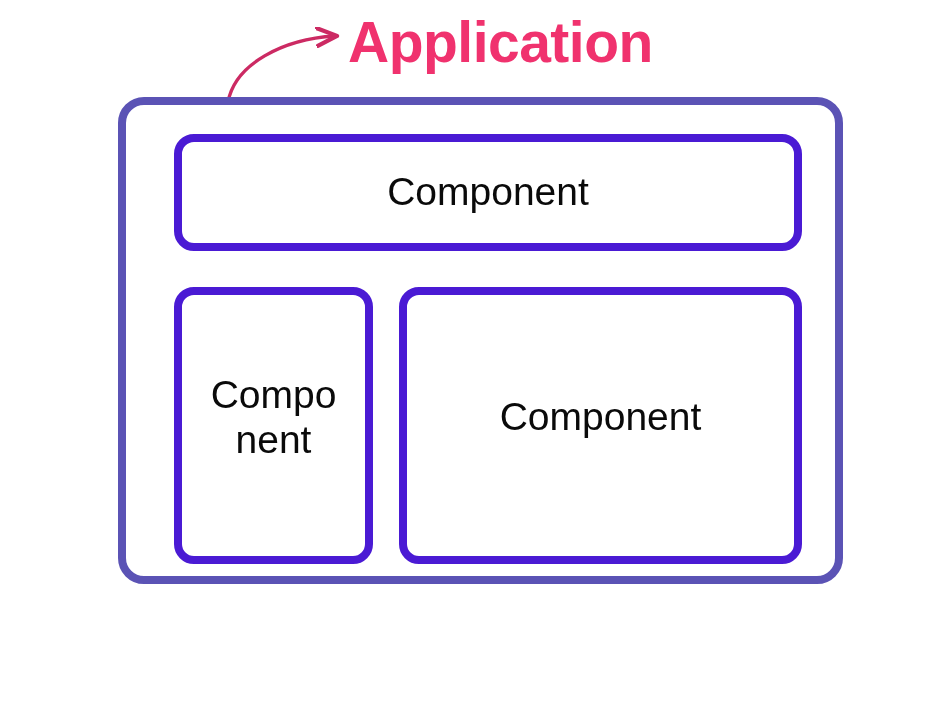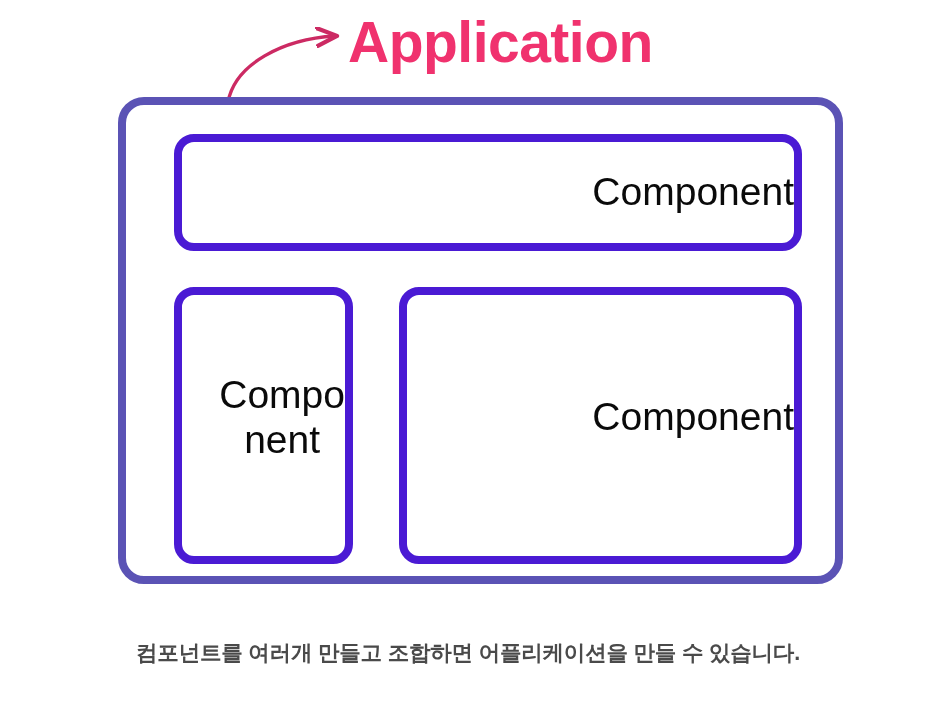--- a/index.html
+++ b/index.html
@@ -62,21 +62,21 @@
   }
 
   
   .component-box {
     position: absolute;
     box-sizing: border-box;
     border: 8px solid #4a1ad4;
     border-radius: 20px;
     background: #ffffff;
     display: flex;
-    justify-content: flex-end;
+    justify-content: center;
   }
 
   .component-label {
     color: #0a0a0a;
     font-size: 39px;
     line-height: 1.15;
     text-align: center;
     white-space: pre-line;
   }
 
@@ -86,21 +86,21 @@
     top: 29px;
     width: 628px;
     height: 117px;
     align-items: center;
   }
 
   
   #component-left {
     left: 48px;
     top: 182px;
-    width: 179px;
+    width: 199px;
     height: 277px;
     align-items: flex-start;
   }
   #component-left .component-label {
     margin-top: 78px;
   }
 
   
   #component-right {
     left: 273px;
@@ -156,15 +156,14 @@
       <span class="component-label">Compo
 nent</span>
     </div>
 
     <div class="component-box" id="component-right">
       <span class="component-label">Component</span>
     </div>
 
   </div>
 
-  <div class="caption">컴포넌트를 여러개 만들고 조합하면 어플리케이션을 만들 수 있습니다.</div>
 
 </div>
 
 </body></html>

